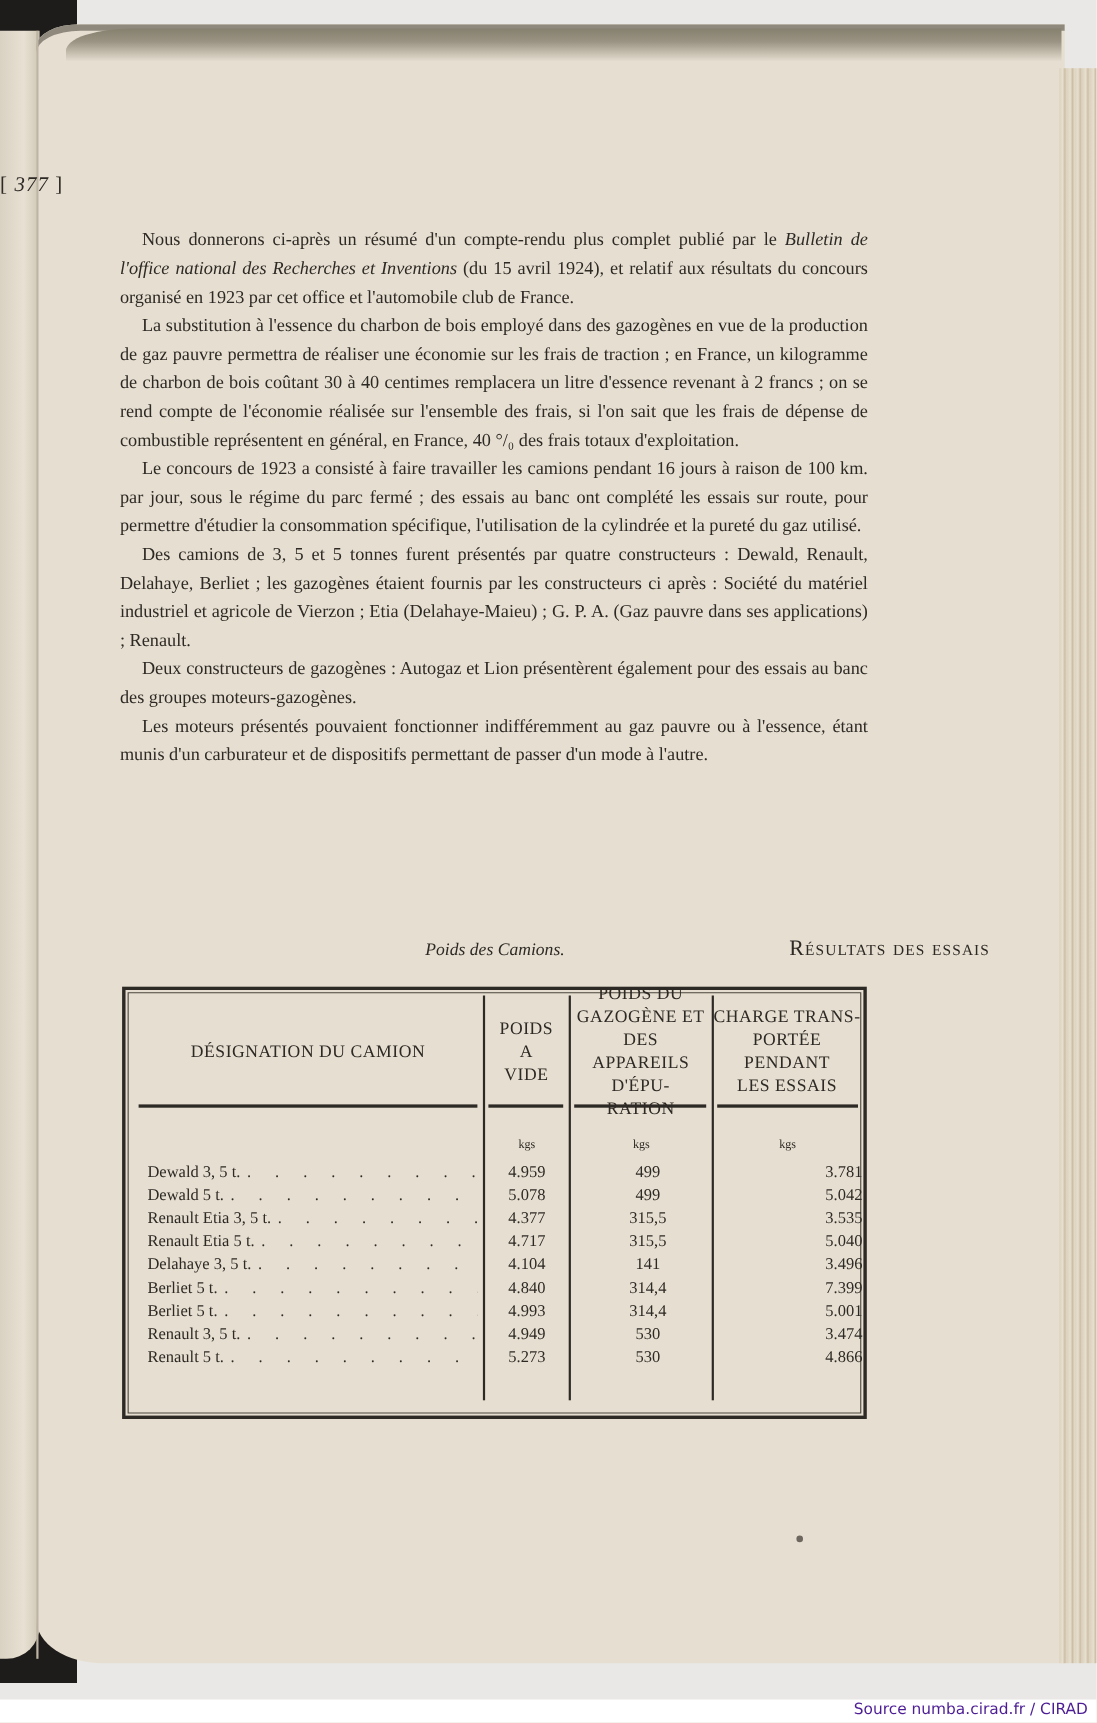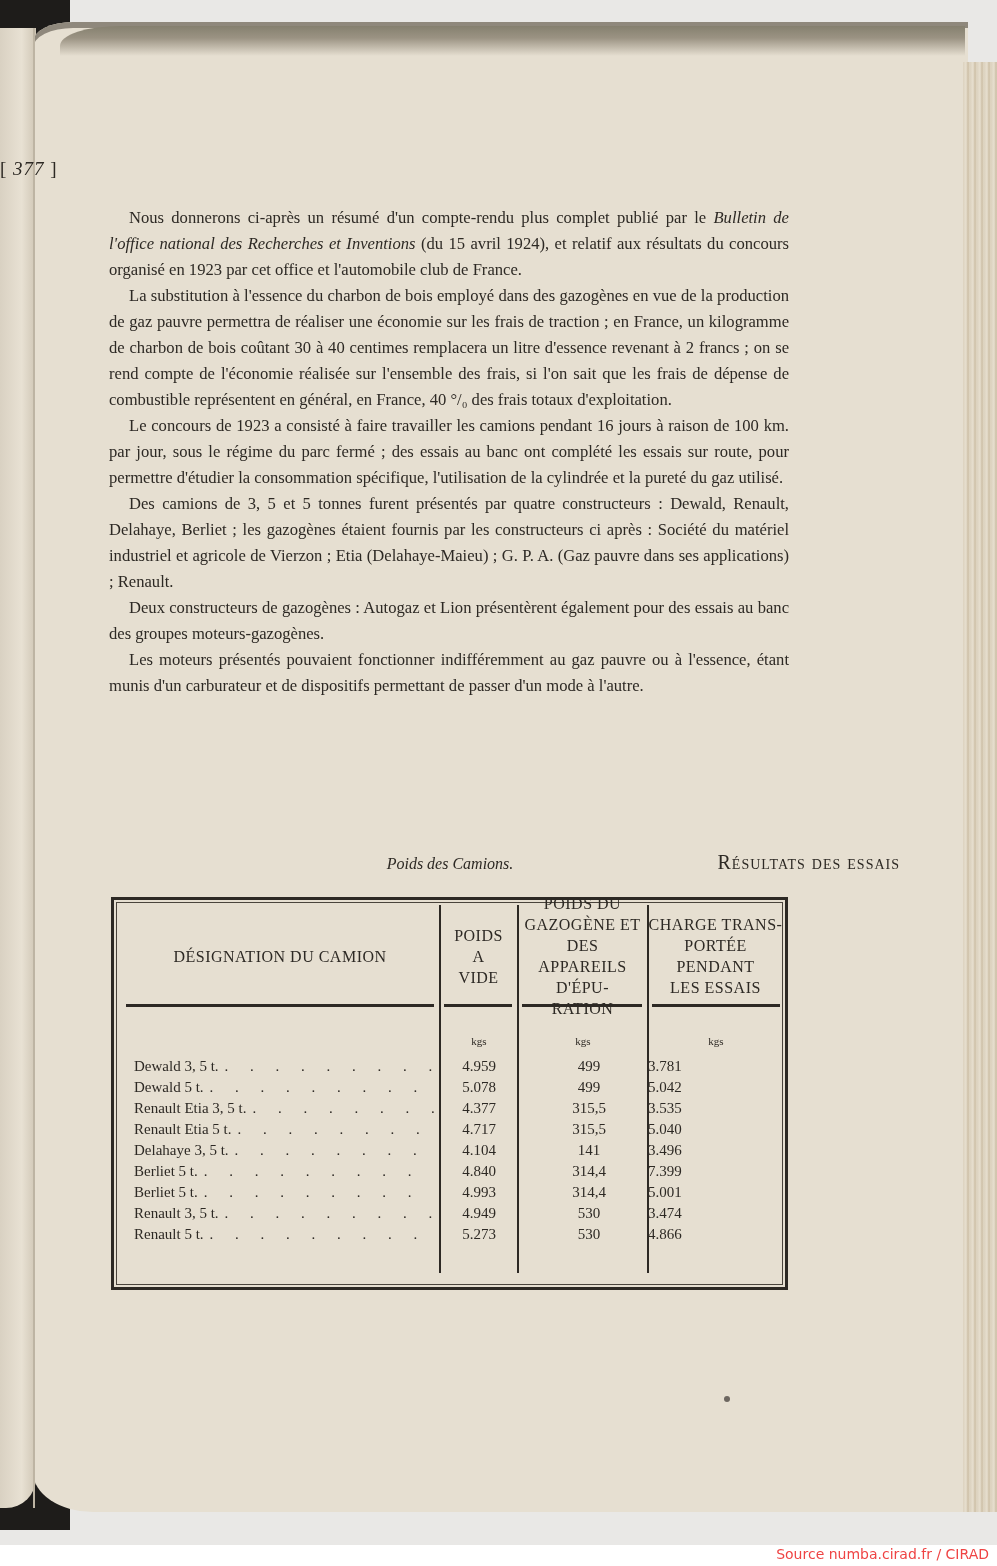--- a/index.html
+++ b/index.html
@@ -36,21 +36,21 @@
     .gutter-line {
       position: absolute; left: 33px; top: 28px; width: 2px; height: 1480px;
       background: #bdb4a3;
     }
     .page-stack {
       position: absolute; left: 963px; top: 62px; width: 34px; height: 1450px;
       background: repeating-linear-gradient(90deg, #dcd2bf 0px, #e7dfcf 3px, #cdbfa6 5px, #e3dac8 7px);
     }
     .source-caption {
       position: absolute; right: 8px; bottom: 4px;
-      font-family: "DejaVu Sans", sans-serif; font-size: 14px; color: #ef4444;
+      font-family: "DejaVu Sans", sans-serif; font-size: 14px; color: #4c1d95;
     }
     .ink { color: #2d2924; }
     .page-number {
       position: absolute; left: 0; width: 925px; top: 158px; 
       font-size: 19px; letter-spacing: 1px;
     }
     .page-number .num { font-style: italic; }
     .body-text {
       position: absolute; left: 109px; top: 205px; width: 680px;
       font-size: 16.6px; line-height: 26px; text-align: justify;
@@ -89,21 +89,21 @@
     }
     .row {
       position: relative; height: 21px; font-size: 15px; line-height: 21px;
     }
     .row .name {
       position: absolute; left: 20px; width: 300px; white-space: nowrap; overflow: hidden;
     }
     .row .name .dots { letter-spacing: 9px; margin-left: 6px; }
     .row .c1 { position: absolute; left: 326px; width: 78px; text-align: center; }
     .row .c2 { position: absolute; left: 404px; width: 142px; text-align: center; }
-    .row .c3 { position: absolute; left: 534px; width: 136px; text-align: left; }
+    .row .c3 { position: absolute; left: 534px; width: 136px; text-align: right; }
     .stray-dot {
       position: absolute; left: 724px; top: 1396px; width: 6px; height: 6px;
       border-radius: 50%; background: #6d6760;
     }
   </style>
 </head>
 <body>
 
 <div class="scan-bg"></div>
 <div class="book-cover-left"></div>

